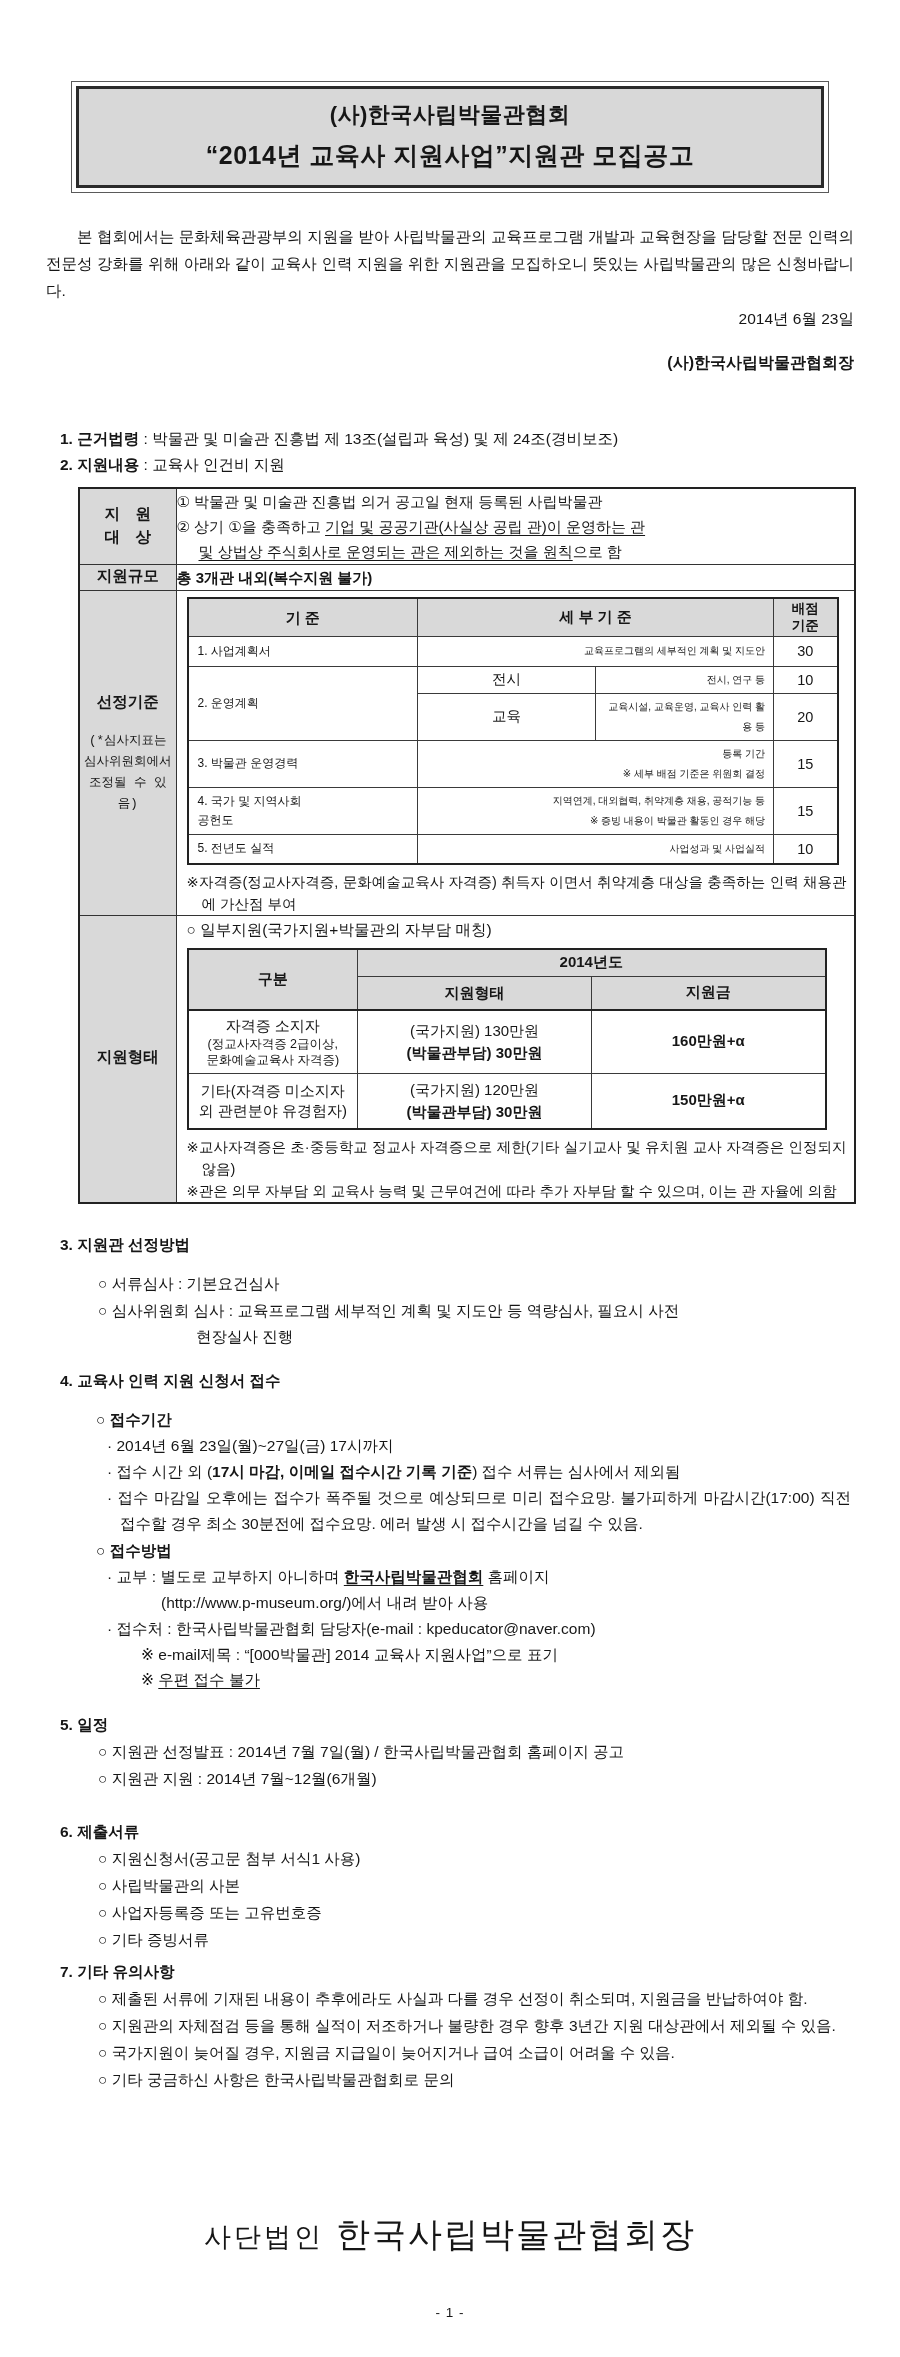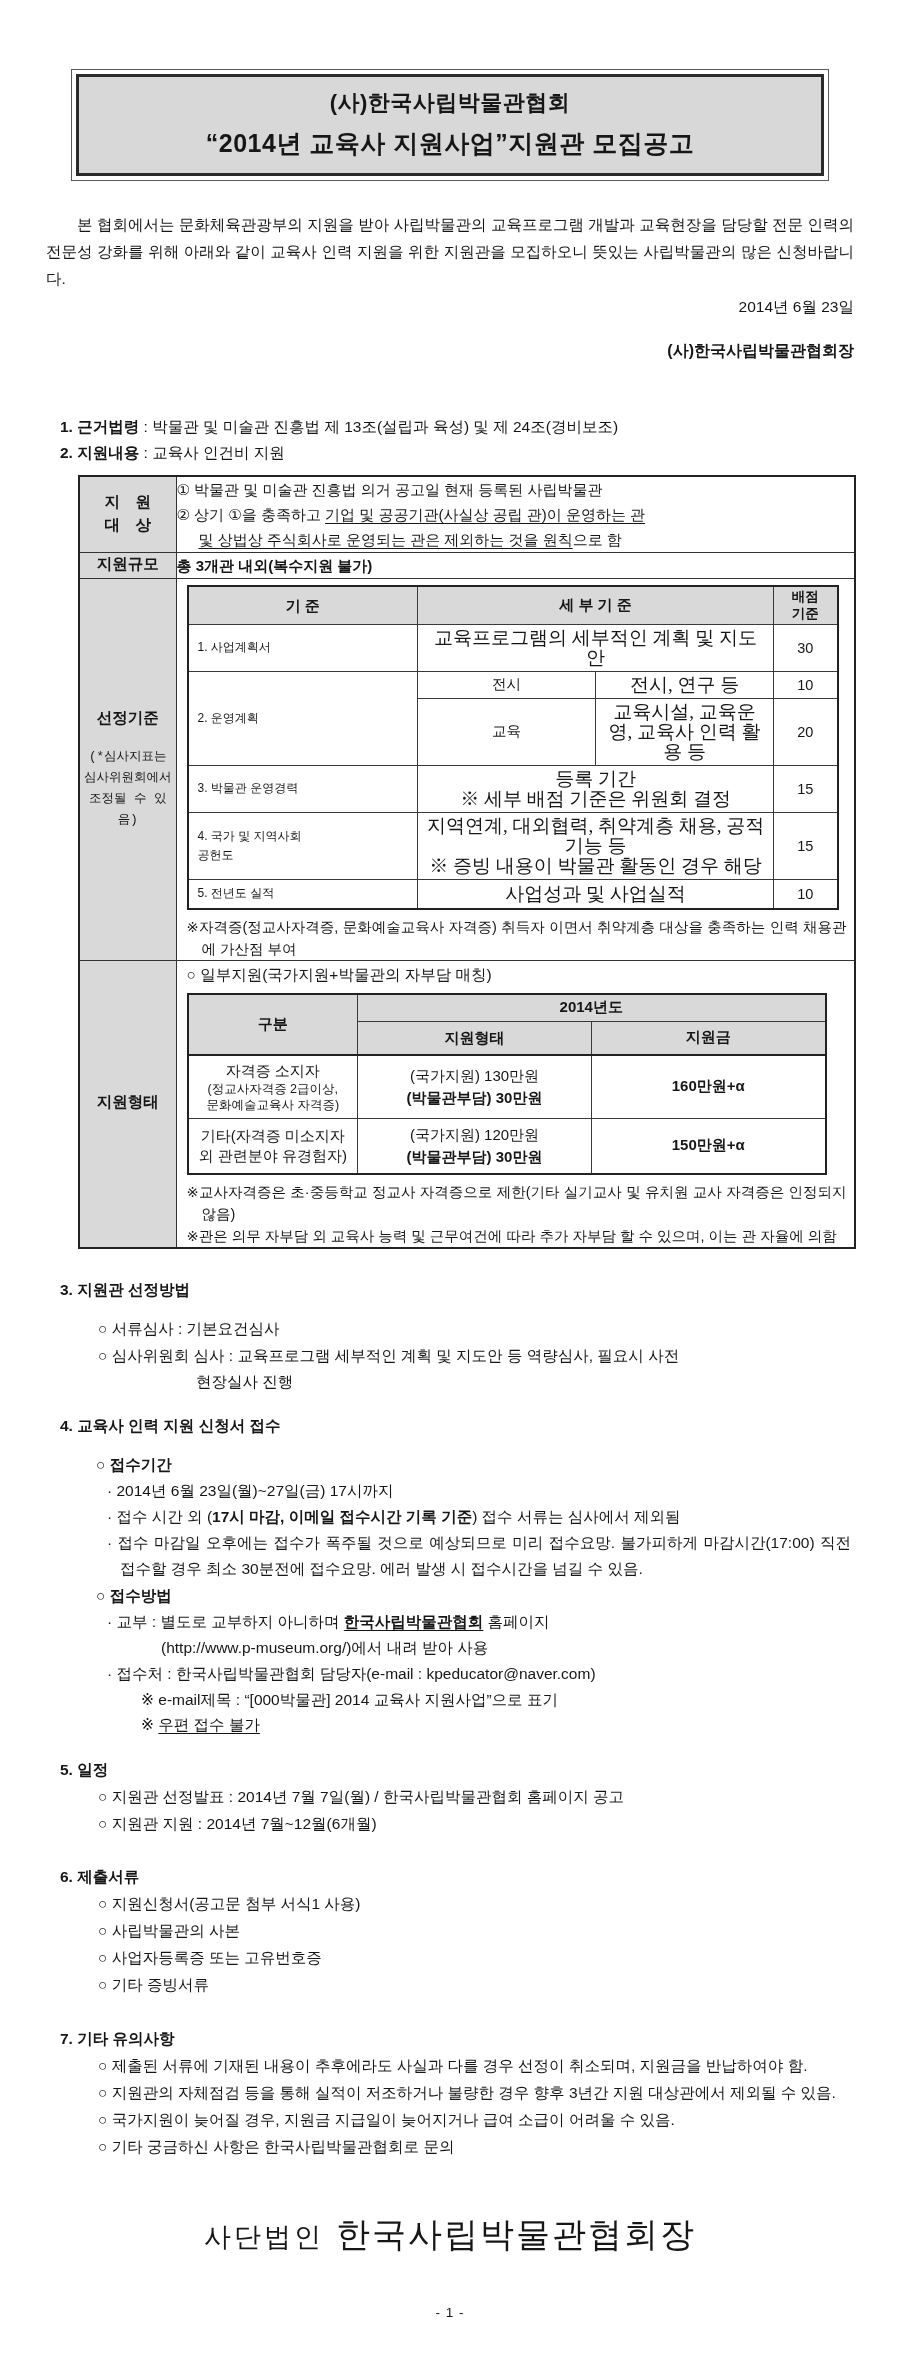--- a/index.html
+++ b/index.html
@@ -1,18 +1,18 @@
 <!DOCTYPE html>
 <html><head>
 <meta charset="utf-8">
 <style>
   * { box-sizing: border-box; }
   html, body { margin:0; padding:0; }
   body { width:900px; background:#ffffff; font-family:"Liberation Sans","DejaVu Sans",sans-serif; color:#161616; }
-  .page { position:relative; width:900px; height:2357px; padding:0 46px; overflow:hidden; background:#fff; }
+  .page { position:relative; width:900px; height:2357px; padding:12px 46px; overflow:hidden; background:#fff; }
   .u { text-decoration:underline; text-underline-offset:3px; }
   .b { font-weight:bold; }
 
   
   .title-box { margin:69px 25px 0; border:1px solid #5a5a5a; padding:4px; background:#fff; }
   .title-box-inner { border:3px solid #2b2b2b; background:#d8d8d8; text-align:center; padding:11px 0 13px; }
   .title-org { font-size:22px; font-weight:bold; letter-spacing:0.5px; }
   .title-main { font-size:25px; font-weight:bold; margin-top:9px; letter-spacing:0.5px; }
 
   
@@ -33,21 +33,21 @@
 
   
   table.inner { border-collapse:collapse; border:2px solid #222; margin:6px 0 6px 10px; table-layout:fixed; }
   table.inner th, table.inner td { border:1px solid #3a3a3a; }
   table.inner th { background:#d9d9d9; font-weight:bold; font-size:15px; }
 
   table.crit { width:652px; }
   table.crit th { height:38px; }
   .c-name { width:230px; text-align:left; padding:3px 9px; font-size:12px; line-height:19px; height:30px; }
   .c-tag  { width:88px;  text-align:center; font-size:14.5px; }
-  .c-det  { width:270px; text-align:center; padding:3px 8px; font-size:19px; line-height:20px;font-family:Liberation Serif, serif; }
+  .c-det  { width:270px; text-align:right; padding:3px 8px; font-size:10px; line-height:20px; }
   .c-score{ width:64px;  text-align:center; font-size:14.5px; }
 
   table.form { width:640px; }
   .th-type { width:170px; border-bottom:2px solid #222 !important; }
   .th-year { height:27px; border-bottom:1px dotted #777 !important; }
   .th-sub  { height:29px; border-bottom:2px solid #222 !important; }
   .f-type { width:170px; text-align:center; padding:5px 2px; }
   .f-sup  { width:246px; text-align:center; padding:5px 2px; font-size:15px; line-height:22px; }
   .f-amt  { width:224px; text-align:center; font-weight:bold; font-size:15px; }
   .t-main { font-size:15px; line-height:20px; }
@@ -69,21 +69,21 @@
   .cont-mid-indent { margin-left:115px; line-height:26px; }
   .cont-note { margin-left:95px; line-height:25px; }
   .cont-small-indent { margin-left:66px; line-height:26px; }
   .blk-title { font-weight:bold; margin-left:50px; line-height:27px; }
 
   #sec3 { margin-top:28px; }
   #sec3 .gap, .titlegap { height:12px; }
   #sec4 { margin-top:18px; }
   #sec5 { margin-top:20px; }
   #sec6 { margin-top:27px; }
-  #sec7 { margin-top:28px; }
+  #sec7 { margin-top:6px; }
 
   
   .signature { position:absolute; top:2212px; left:0; width:900px; text-align:center;
                font-family:"Liberation Serif","DejaVu Serif",serif; }
   .sig-pre  { font-size:27px; letter-spacing:3px; }
   .sig-name { font-size:34px; letter-spacing:2px; margin-left:12px; }
   .page-num { position:absolute; top:2305px; left:0; width:900px; text-align:center; font-size:13.5px; letter-spacing:1px; }
 </style>
 </head>
 <body>

